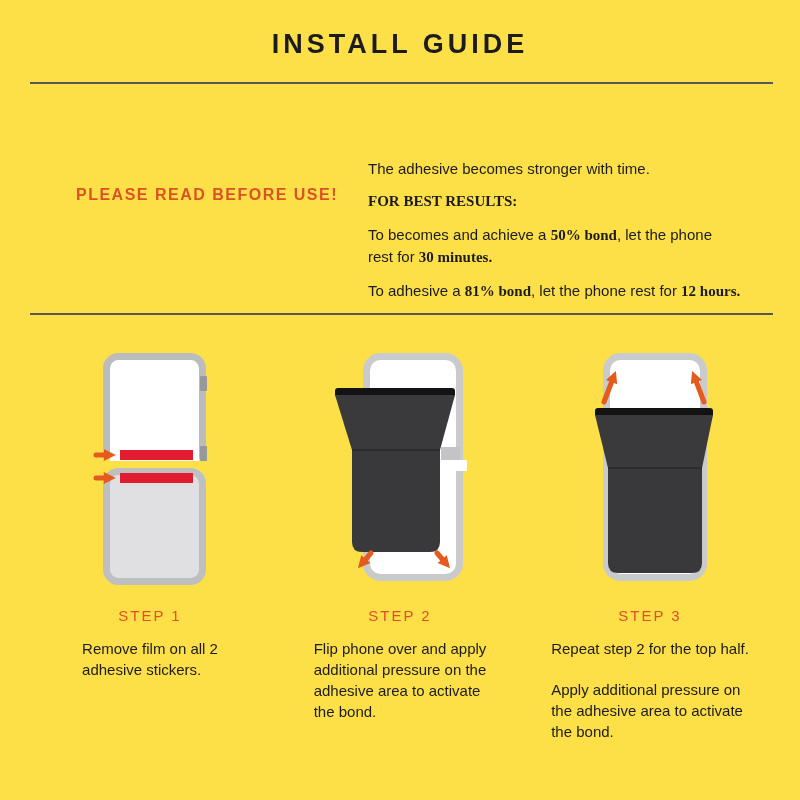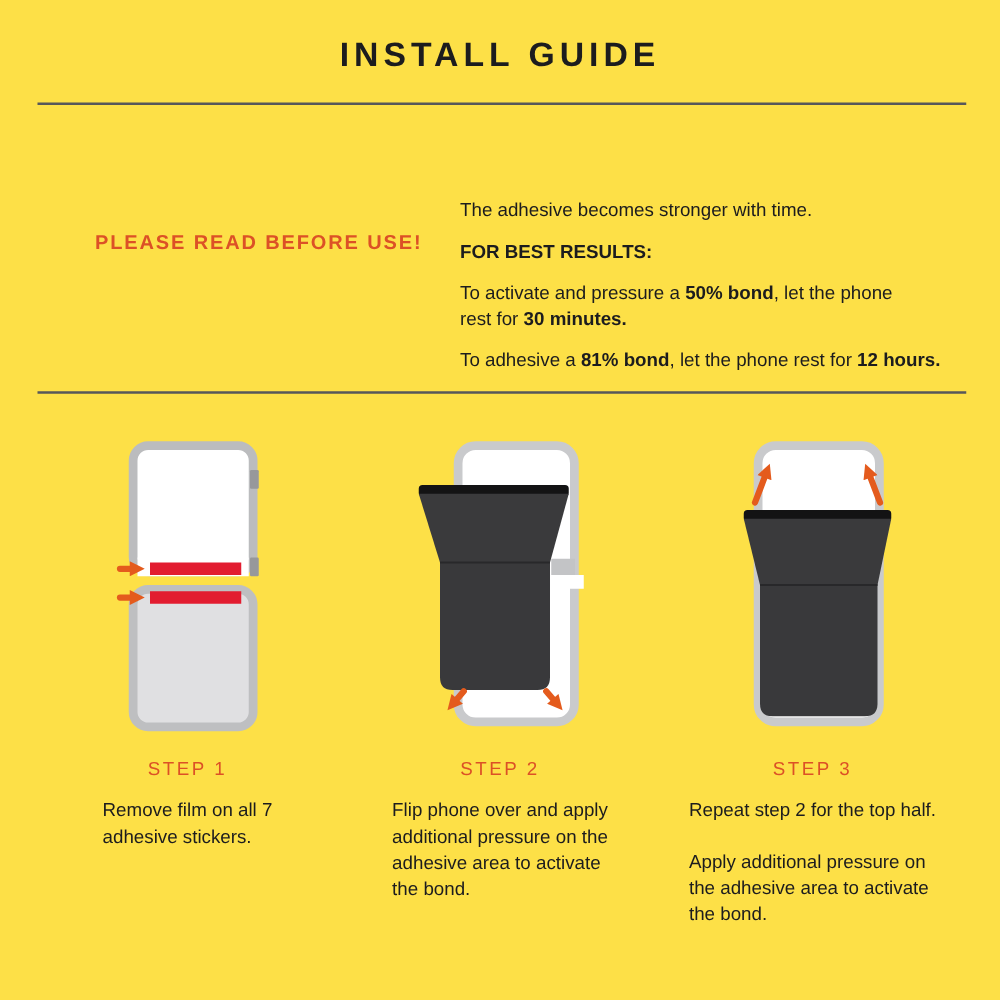--- a/index.html
+++ b/index.html
@@ -8,21 +8,21 @@
   .title{position:absolute;top:29px;left:0;width:100%;text-align:center;
          font-size:27px;font-weight:bold;letter-spacing:4px;}
   .rule{position:absolute;left:30px;right:27px;height:0;border-top:2px solid #57575a;}
   .rule-1{top:82px}
   .rule-2{top:313px}
   .notice-label{position:absolute;top:186px;left:42px;width:330px;text-align:center;
                 color:#dc5126;font-weight:bold;font-size:16px;letter-spacing:1.5px;}
   .notice-body{position:absolute;top:122px;left:368px;width:412px;font-size:15px;line-height:21px;margin-top:36px;}
   .notice-body p{margin:0 0 12px 0;}
   .notice-body .nowrap{white-space:nowrap;}
-  .bold{font-weight:bold;}
+  .bold{font-weight:bold;font-family:Liberation Serif, serif;}
   .steps{position:absolute;top:350px;left:25px;width:750px;display:grid;
          grid-template-columns:250px 250px 250px;}
   .step{width:250px;}
   .step-figure{height:240px;}
   .step-figure svg{display:block;}
   .step-label{margin-top:17px;text-align:center;color:#dc5126;font-weight:normal;
               font-size:15px;letter-spacing:2px;}
   .step-text{margin:14px auto 0 auto;width:max-content;max-width:230px;
              font-size:15px;line-height:21px;text-align:left;}
   .step-text p{margin:0 0 20px 0;white-space:pre-line;}
@@ -33,21 +33,21 @@
 <div class="page">
 
   <div class="title">INSTALL GUIDE</div>
   <div class="rule rule-1"></div>
 
   <div class="notice-label">PLEASE READ BEFORE USE!</div>
 
   <div class="notice-body">
     <p>The adhesive becomes stronger with time.</p>
     <p class="bold">FOR BEST RESULTS:</p>
-    <p><span>To activate and pressure a </span><span class="bold">50% bond</span><span>, let the phone</span><br><span>rest for </span><span class="bold">30 minutes.</span></p>
+    <p><span>To becomes and achieve a </span><span class="bold">50% bond</span><span>, let the phone</span><br><span>rest for </span><span class="bold">30 minutes.</span></p>
     <p class="nowrap"><span>To adhesive a </span><span class="bold">81% bond</span><span>, let the phone rest for </span><span class="bold">12 hours.</span></p>
   </div>
 
   <div class="rule rule-2"></div>
 
   <div class="steps">
 
     <div class="step">
       <div class="step-figure">
         <svg width="250" height="240" viewBox="0 0 250 240">
@@ -64,21 +64,21 @@
           <rect x="95" y="100" width="73" height="10" fill="#e21c30"></rect>
           <line x1="71" y1="105" x2="80" y2="105" stroke="#e45b1d" stroke-width="5" stroke-linecap="round" marker-end="url(#ah)"></line>
 
           <rect x="81.5" y="121.5" width="96" height="110" rx="12" fill="#e0e0e2" stroke="#bebfc1" stroke-width="7"></rect>
           <rect x="95" y="123" width="73" height="10" fill="#e21c30"></rect>
           <line x1="71" y1="128" x2="80" y2="128" stroke="#e45b1d" stroke-width="5" stroke-linecap="round" marker-end="url(#ah)"></line>
         </svg>
       </div>
       <div class="step-label">STEP 1</div>
       <div class="step-text">
-        <p>Remove film on all 7
+        <p>Remove film on all 2
 adhesive stickers.</p>
       </div>
     </div>
 
     <div class="step">
       <div class="step-figure">
         <svg width="250" height="240" viewBox="0 0 250 240">
 
           <rect x="91.5" y="6.5" width="93" height="221" rx="14" fill="#ffffff" stroke="#c9cacc" stroke-width="7"></rect>
           <rect x="166" y="97" width="19" height="13" fill="#c3c4c6"></rect>

